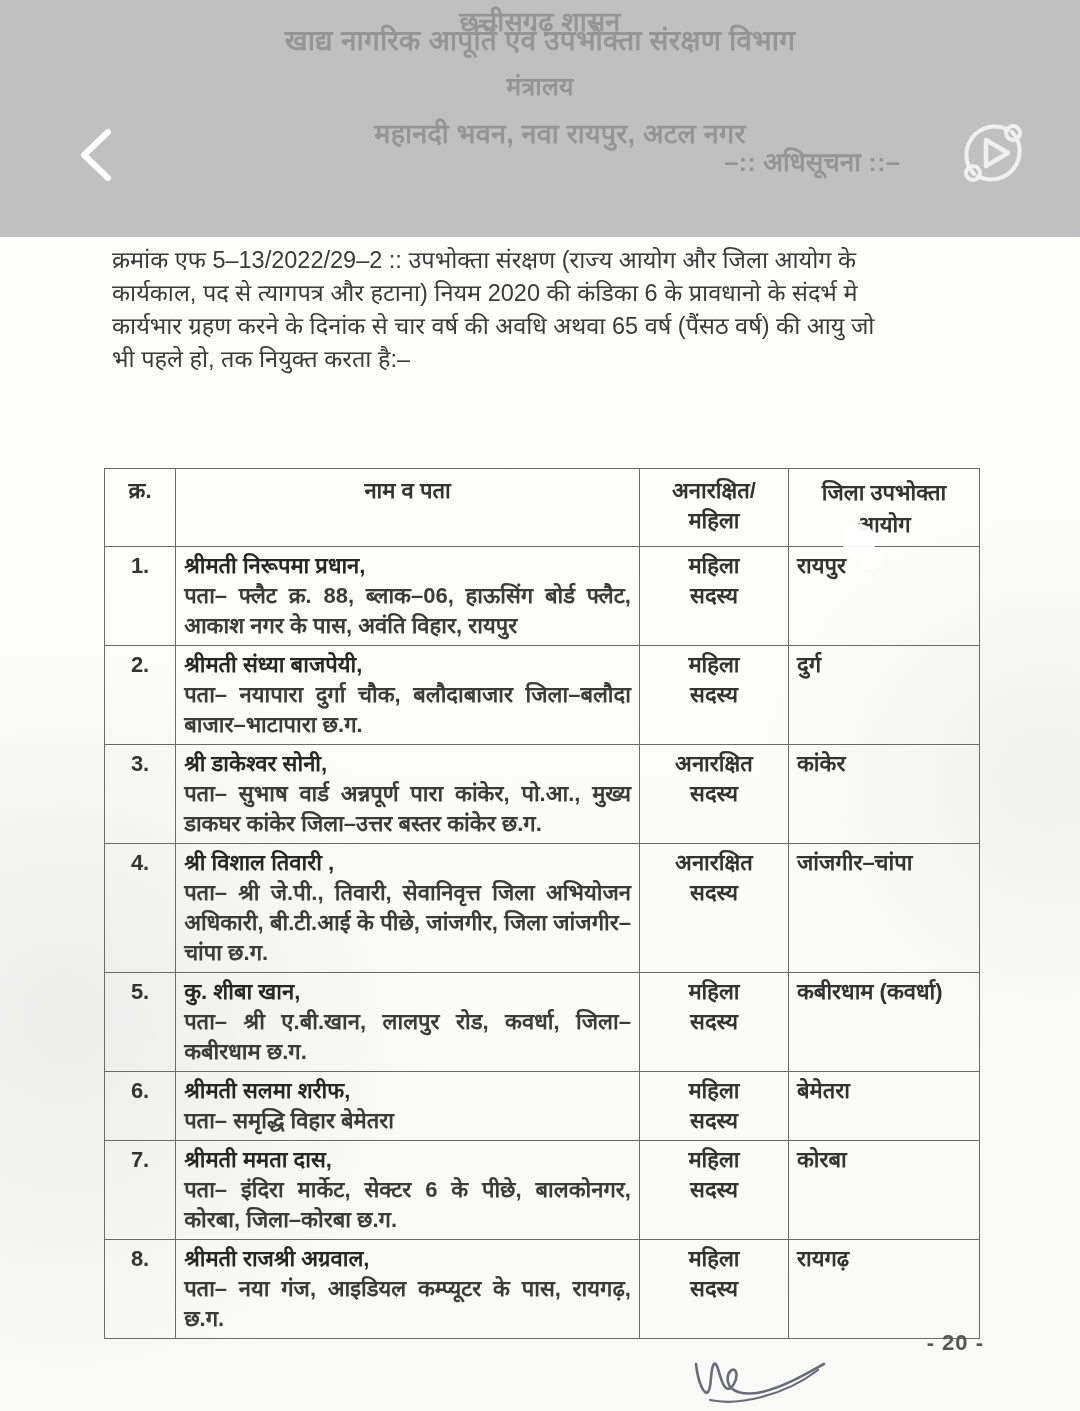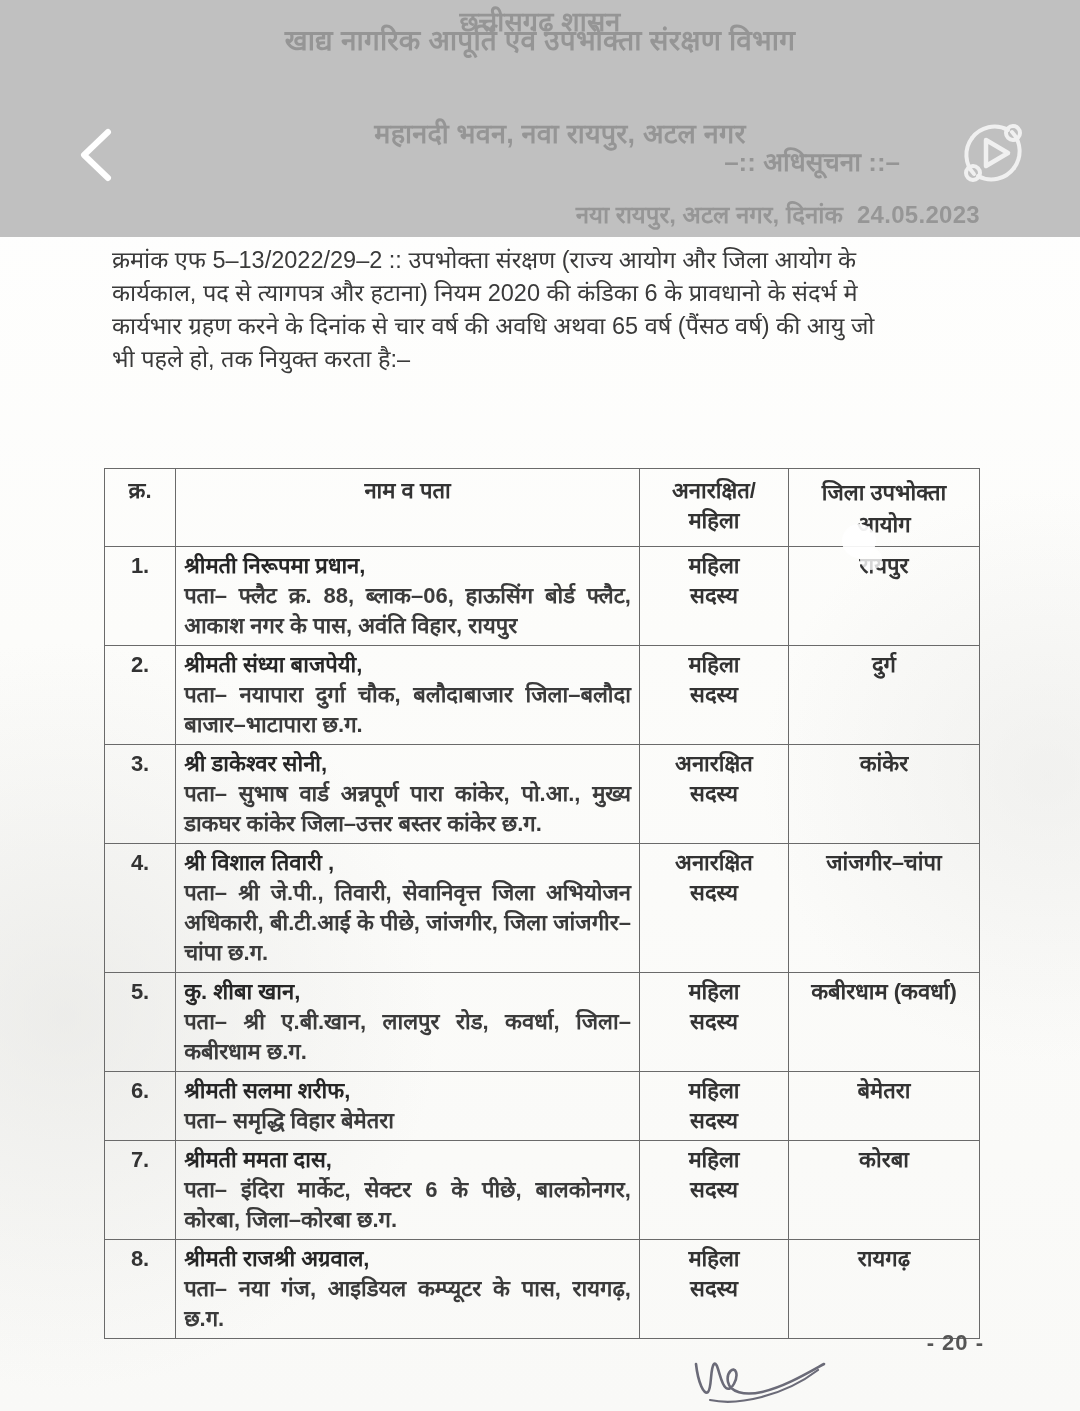--- a/index.html
+++ b/index.html
@@ -131,21 +131,21 @@
   #appointee-table thead th {
     text-align: center;
     font-weight: 700;
     height: 66px;
     vertical-align: top;
     padding-top: 7px;
   }
   .col-sn    { width: 58px;  text-align: center; }
   .col-name  { width: 490px; }
   .col-cat   { width: 138px; text-align: center; }
-  .col-dist  { width: 186px; text-align: center; }
+  .col-dist  { width: 186px; }
 
   .cell-name-main { display: block; font-weight: 700; color: #262626; }
   .cell-name-addr { display: block; font-weight: 600; color: #3b3b3b; text-align: justify; }
   .cat-line { display: block; }
   .dist-line { display: block; padding-top: 2px; }
 
   
   #page-number {
     position: absolute;
     right: 96px;
@@ -176,25 +176,23 @@
 </style>
 </head>
 <body>
 
 <div id="page">
 
   <div id="paper-texture"></div>
 
   <div class="doc-head" id="head-line-1">छत्तीसगढ़ शासन</div>
   <div class="doc-head" id="head-line-2">खाद्य नागरिक आपूर्ति एवं उपभोक्ता संरक्षण विभाग</div>
+  <div class="doc-head" id="head-line-3">मंत्रालय</div>
   <div class="doc-head" id="head-line-4">महानदी भवन, नवा रायपुर, अटल नगर</div>
   <div id="notification-title">–:: अधिसूचना ::–</div>
-  <div id="place-date">
-    <span>नया रायपुर, अटल नगर, दिनांक</span><span class="dt">24.05.2023</span>
-  </div>
 
   <div id="body-paragraph">
     <span class="ln">क्रमांक एफ 5–13/2022/29–2 :: उपभोक्ता संरक्षण (राज्य आयोग और जिला आयोग के</span>
     <span class="ln">कार्यकाल, पद से त्यागपत्र और हटाना) नियम 2020 की कंडिका 6 के प्रावधानो के  संदर्भ मे</span>
     <span class="ln">कार्यभार ग्रहण करने के दिनांक से चार वर्ष की अवधि अथवा 65 वर्ष (पैंसठ वर्ष) की आयु जो</span>
     <span class="ln">भी पहले हो, तक नियुक्त करता है:–</span>
   </div>
 
   <table id="appointee-table">
     <thead>

